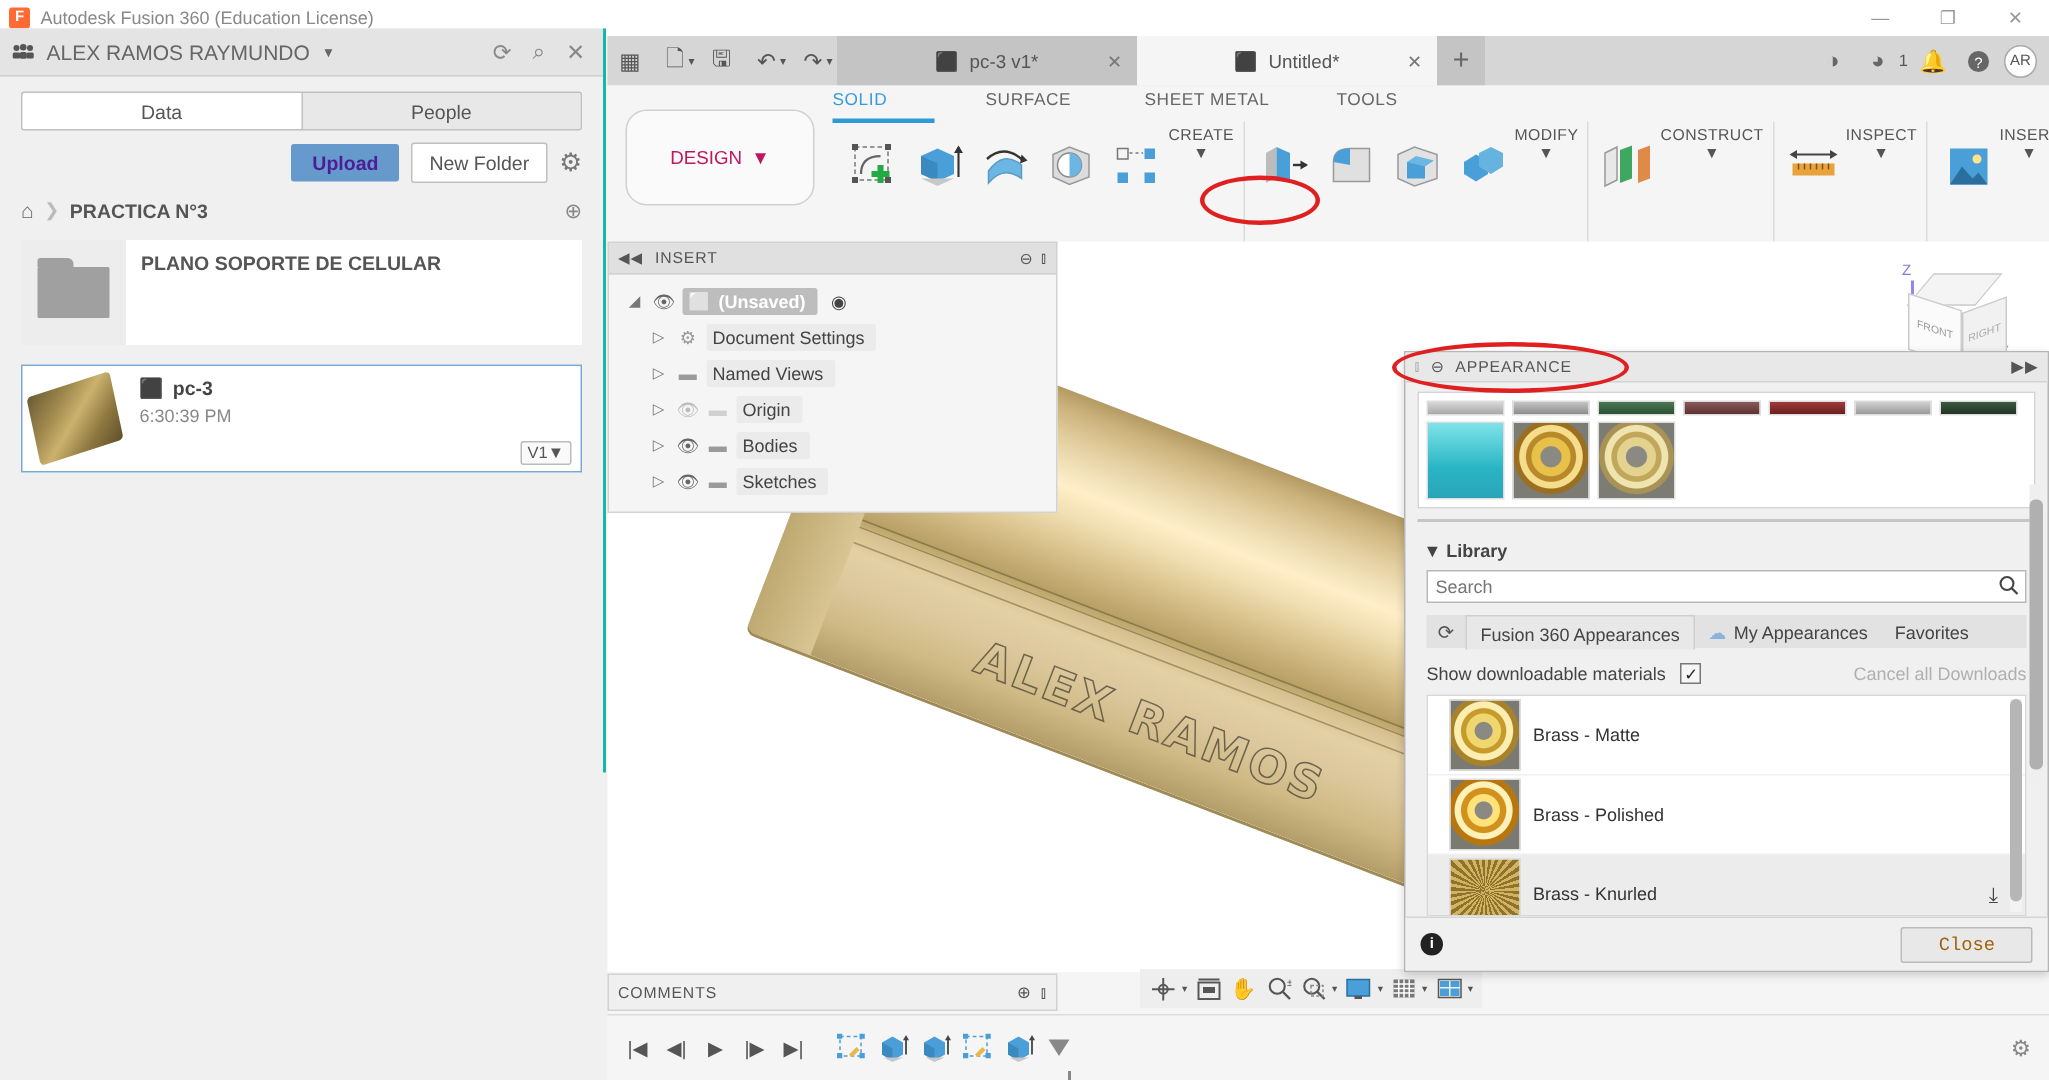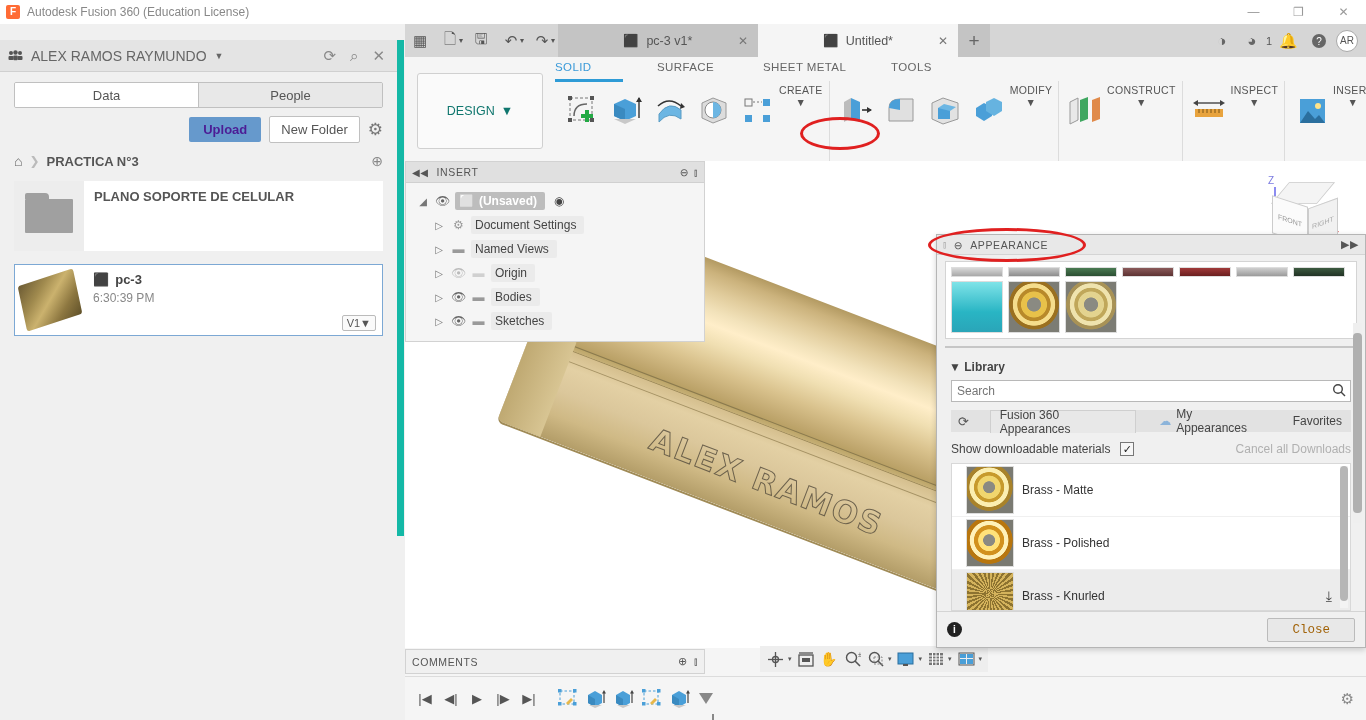--- a/index.html
+++ b/index.html
@@ -28,23 +28,23 @@
   }
   #app-title { font-size: 12px; color: #888; }
   #win-controls { margin-left: auto; display: flex; height: 24px; }
   .win-btn {
     width: 45px; height: 24px; display: flex; align-items: center; justify-content: center;
     color: #999; font-size: 12px;
   }
 
   
   #data-panel {
-    position: absolute; top: 40px; left: 0; width: 404px; height: 496px;
+    position: absolute; top: 19px; left: 0; width: 404px; height: 496px;
     background: #f0f0f0;
-    border-right: 7px solid #14b8a6;
+    border-right: 2px solid #14b8a6;
   }
   #data-panel-header {
     height: 32px; background: #e4e4e4;
     display: flex; align-items: center; padding: 0 8px;
     border-bottom: 1px solid #d0d0d0;
   }
   #people-icon { margin-right: 8px; color: #555; font-size: 13px; letter-spacing: -1px; }
   #account-name { font-size: 14px; color: #666; }
   #account-caret { margin-left: 8px; color: #666; font-size: 9px; }
   .hdr-icons { margin-left: auto; display: flex; gap: 14px; align-items: center; padding-right: 4px; }
@@ -143,24 +143,24 @@
   .qr-ic { width: 26px; height: 33px; display:flex; align-items:center; justify-content:center; color:#666; font-size:15px; cursor:pointer; }
   #notif-count { font-size: 11px; color: #555; margin-left: -3px; }
   #avatar {
     width: 22px; height: 22px; border-radius: 50%; border: 1px solid #aaa; background:#fff;
     display:flex; align-items:center; justify-content:center; font-size:10px; color:#555; cursor:pointer;
   }
 
   
   #ribbon { height: 104px; background: #f5f5f5; display: flex; position: relative; }
   #design-btn {
-    width: 126px; height: 76px; margin: 16px 8px 0 12px;
-    border: 1px solid #d0d0d0; background: #fafafa; border-radius: 3px;
+    width: 126px; height: 64px; margin: 16px 8px 0 12px;
+    border: 1px solid #d0d0d0; background: #fafafa; border-radius: 14px;
     display: flex; align-items: center; justify-content: center;
-    font-size: 12.5px; color: #0f766e; cursor: pointer; gap: 6px;
+    font-size: 12.5px; color: #be185d; cursor: pointer; gap: 6px;
   }
   #ws-tabs { position: absolute; left: 150px; top: 0; display: flex; gap: 0; }
   .ws-tab {
     font-size: 11.5px; letter-spacing: .4px; color: #666;
     padding: 4px 0 6px 0; margin-right: 34px; cursor: pointer; text-align: left;
   }
   .ws-tab.active { color: #3a9ad9; border-bottom: 3px solid #2e9bd6; }
 
   #panels { position: absolute; left: 150px; top: 24px; display: flex; height: 80px; }
   .rib-panel { display: flex; flex-direction: row; border-right: 1px solid #dcdcdc; padding: 0 6px; }
@@ -318,21 +318,21 @@
   #search-wrap { margin: 2px 14px 0 14px; position: relative; }
   #search-input {
     width: 100%; height: 22px; border: 1px solid #b8b8b8; background: #fff;
     font-size: 12px; padding: 0 24px 0 5px; color: #777;
     font-family: "Liberation Sans", sans-serif;
   }
   #search-ic { position: absolute; right: 5px; top: 3px; color: #555; font-size: 13px; cursor:pointer; }
 
   #lib-tabs { display: flex; align-items: center; margin: 8px 14px 0 14px; height: 22px; background:#e2e2e2; }
   #refresh-ic { width: 26px; text-align:center; color:#555; font-size:13px; cursor:pointer; }
-  .lib-tab { padding: 3px 9px; font-size: 12px; color: #444; cursor: pointer; height:22px; display:flex; align-items:center; gap:5px;margin-left:14px; }
+  .lib-tab { padding: 3px 9px; font-size: 12px; color: #444; cursor: pointer; height:22px; display:flex; align-items:flex-end; gap:5px; }
   .lib-tab.active { background: #e8e8e8; border: 1px solid #cfcfcf; border-bottom:none; height:23px; }
   .cloud-ic { color:#8cb4da; font-size:12px; }
 
   #dl-row { display: flex; align-items: center; margin: 10px 14px 0 14px; gap: 10px; }
   #dl-label { font-size: 12px; color: #444; }
   #dl-check {
     width: 14px; height: 14px; border: 1px solid #777; background:#f6f6f6;
     display:flex; align-items:center; justify-content:center; font-size:11px; color:#222; cursor:pointer;
   }
   #cancel-dl { margin-left: auto; font-size: 12px; color: #b0b0b0; cursor: default; }

